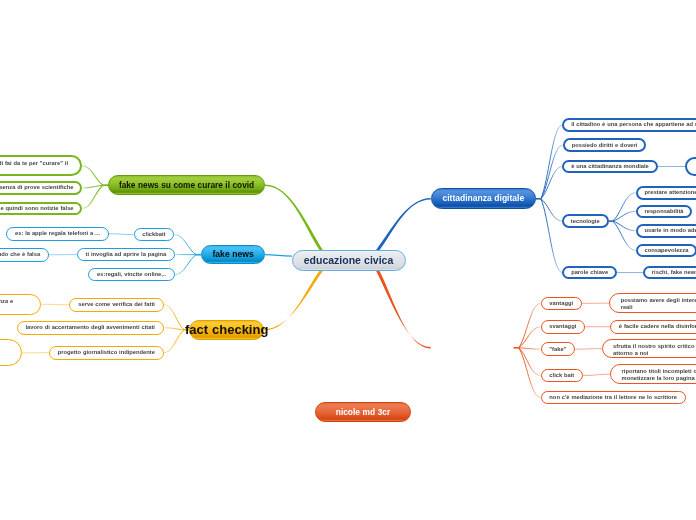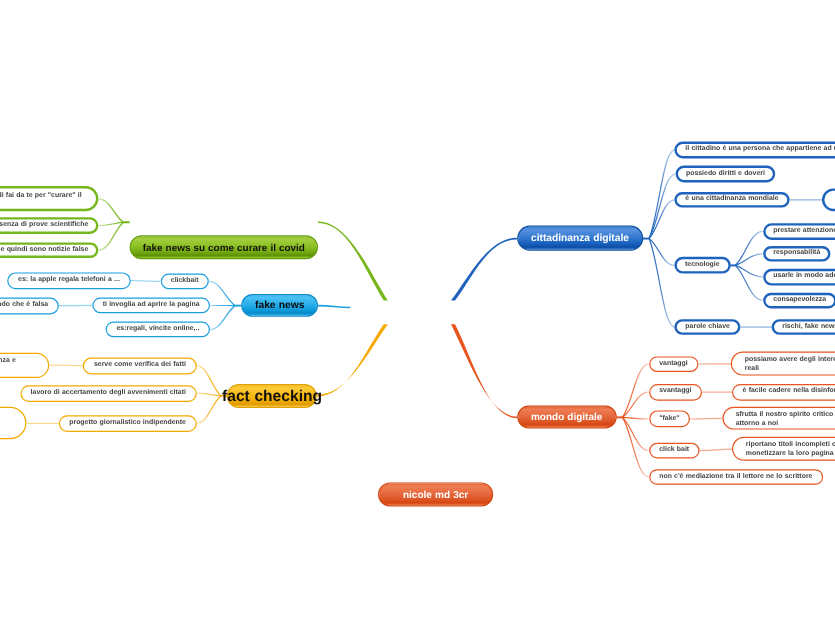--- a/index.html
+++ b/index.html
@@ -187,24 +187,27 @@
         <stop offset="0" stop-color="#e8551f" stop-opacity="1"></stop>
         <stop offset="0.6" stop-color="#e8551f" stop-opacity="0.78"></stop>
         <stop offset="1" stop-color="#e8551f" stop-opacity="0.34"></stop>
       </linearGradient>
       <path d="M518.6 347.8C526.484 358.701 530.426 397.35 540.5 397.35" fill="none" stroke="url(#lg22)" stroke-width="1"></path>
       <path d="M581.92 303.35C595.66 303.35 595.66 303.15 609.4 303.15" fill="none" stroke="#e8551f" stroke-width="1" opacity="0.5"></path>
       <path d="M585.12 326.75C597.56 326.75 597.56 326.75 610 326.75" fill="none" stroke="#e8551f" stroke-width="1" opacity="0.5"></path>
       <path d="M575.22 349.15C588.56 349.15 588.56 348.65000000000003 601.9 348.65000000000003" fill="none" stroke="#e8551f" stroke-width="1" opacity="0.5"></path>
       <path d="M583.14 375.45C596.77 375.45 596.77 374.25 610.4 374.25" fill="none" stroke="#e8551f" stroke-width="1" opacity="0.5"></path>
     </svg>
+<div class="node root" style="left: 291.5px; top: 249.5px; width: 114px; height: 21.8px; padding: 0px 13px;">
+      <span class="t" style="font-size: 10.503px;">educazione civica</span>
+    </div>
     <div class="node main pill-orange" style="left: 315px; top: 402.3px; width: 96px; height: 20px; padding: 0px 12.1px;">
       <span class="t" style="font-size: 8.361px;">nicole md 3cr</span>
     </div>
-    <div class="node main pill-green" style="left: 108px; top: 175px; width: 157px; height: 20.4px; padding: 0px 12.3px; margin-top: 21px;">
+    <div class="node main pill-green" style="left: 108px; top: 175px; width: 157px; height: 20.4px; padding: 0px 12.3px;">
       <span class="t" style="font-size: 8.28px;">fake news su come curare il covid</span>
     </div>
     <div class="node leaf multi" style="left: -63.08px; top: 155.4px; width: 145.48px; height: 20.8px; border: 2px solid rgb(118, 183, 28); padding: 2.8px 10.5px 0px;">
       <span class="t" style="font-size: 5.77px;">
         <span class="ln stretch">ci sono tanti rimedi fai da te per "curare" il</span>
         <span class="ln">covid</span>
       </span>
     </div>
     <div class="node leaf" style="left: -25.07px; top: 181.2px; width: 107.47px; height: 13.5px; border: 2px solid rgb(118, 183, 28); padding: 0px 6.85px;">
       <span class="t" style="font-size: 5.77px;">sono senza di prove scientifiche</span>
@@ -282,23 +285,20 @@
     </div>
     <div class="node leaf" style="left: 635.6px; top: 243.5px; width: 61.61px; height: 13.5px; border: 2px solid rgb(31, 99, 189); padding: 0px 6.85px;">
       <span class="t" style="font-size: 5.77px;">consapevolezza</span>
     </div>
     <div class="node leaf" style="left: 562.3px; top: 265.8px; width: 54.81px; height: 13.5px; border: 2px solid rgb(31, 99, 189); padding: 0px 6.85px;">
       <span class="t" style="font-size: 5.77px;">parole chiave</span>
     </div>
     <div class="node leaf" style="left: 643px; top: 265.8px; width: 64.36px; height: 13.5px; border: 2px solid rgb(31, 99, 189); padding: 0px 6.85px;">
       <span class="t" style="font-size: 5.77px;">rischi, fake news</span>
     </div>
-    <div class="node main pill-orange" style="left: 430.8px; top: 338.1px; width: 82.8px; height: 19.4px; padding: 0px 11.8px;">
-      <span class="t" style="font-size: 8.343px;">mondo digitale</span>
-    </div>
     <div class="node leaf" style="left: 540.5px; top: 296.6px; width: 41.42px; height: 13.5px; border: 1.8px solid rgb(232, 85, 31); padding: 0px 7.05px;">
       <span class="t" style="font-size: 5.77px;">vantaggi</span>
     </div>
     <div class="node leaf" style="left: 540.5px; top: 320px; width: 44.62px; height: 13.5px; border: 1.8px solid rgb(232, 85, 31); padding: 0px 7.05px;">
       <span class="t" style="font-size: 5.77px;">svantaggi</span>
     </div>
     <div class="node leaf" style="left: 540.5px; top: 342.4px; width: 34.72px; height: 13.5px; border: 1.8px solid rgb(232, 85, 31); padding: 0px 7.05px;">
       <span class="t" style="font-size: 5.77px;">"fake"</span>
     </div>
     <div class="node leaf" style="left: 540.5px; top: 368.7px; width: 42.64px; height: 13.5px; border: 1.8px solid rgb(232, 85, 31); padding: 0px 7.05px;">

